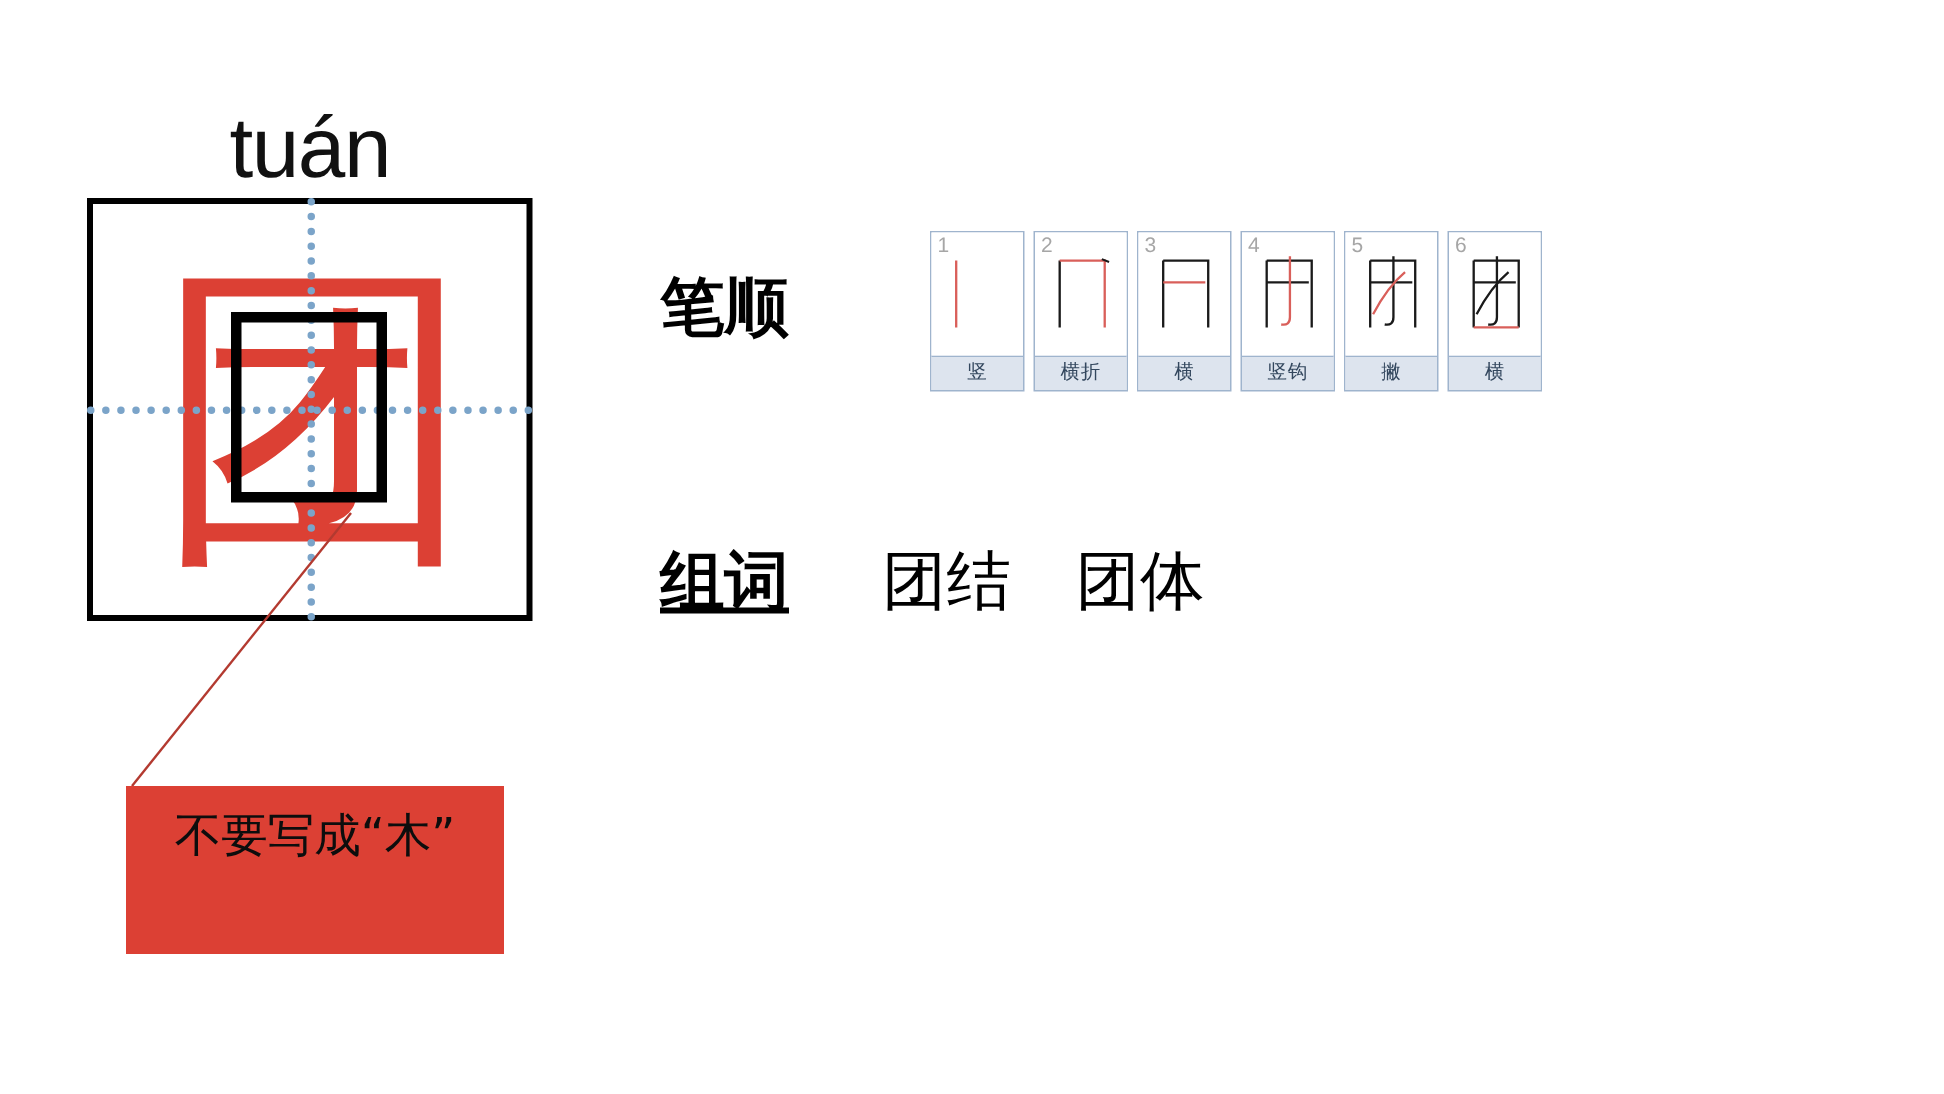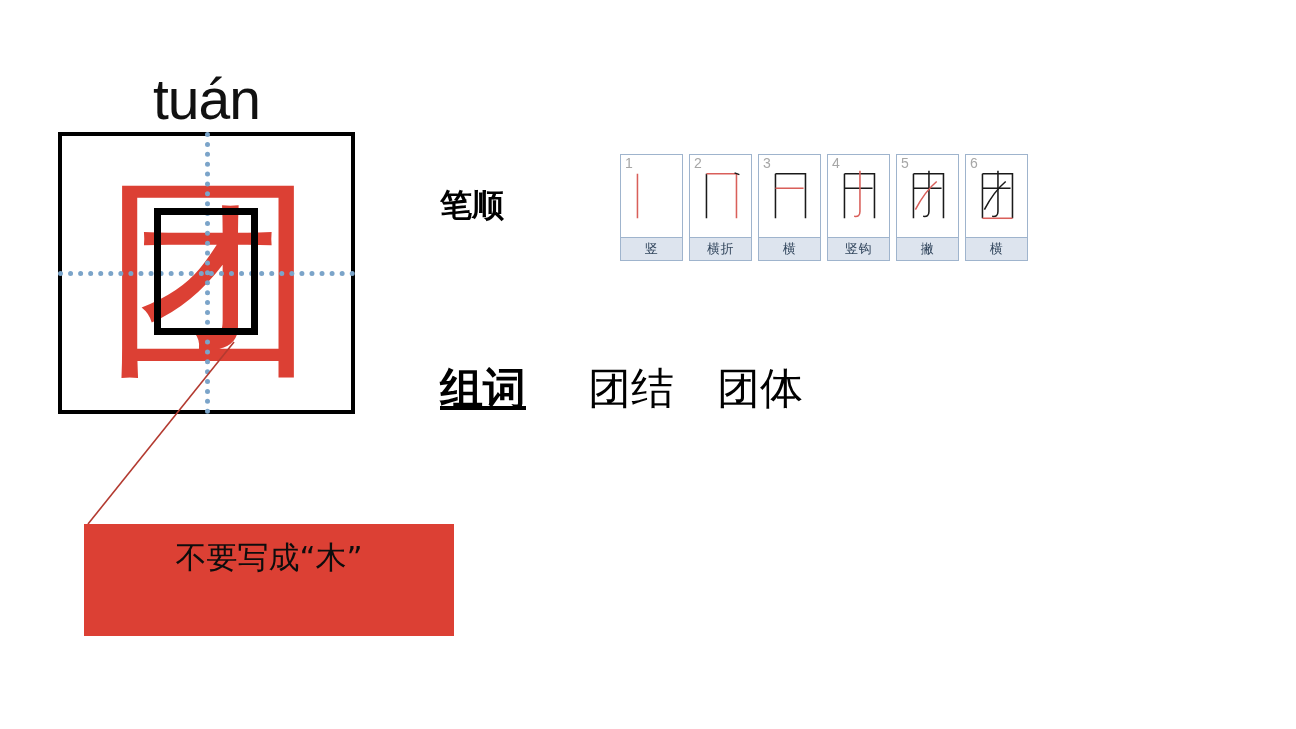--- a/index.html
+++ b/index.html
@@ -106,21 +106,21 @@
     height: 220px;
     overflow: visible;
     pointer-events: none;
   }
 
   
   #callout {
     position: absolute;
     left: 84px;
     top: 492px;
-    width: 370px;
+    width: 252px;
     height: 112px;
     background: #dc4034;
     box-sizing: border-box;
     display: flex;
     align-items: flex-start;
     justify-content: center;
     padding-top: 13px;
   }
   #callout-text {
     font-family: "DejaVu Sans", "Liberation Sans", sans-serif;
@@ -151,21 +151,21 @@
 
   
   #strokes-row {
     position: absolute;
     left: 0;
     top: 148px;
     display: flex;
     align-items: center;
   }
   #strokes-label {
-    font-size: 32px;
+    font-size: 43px;
     line-height: 50px;
     width: 180px;
   }
   #stroke-cells {
     display: flex;
     gap: 6px;
     margin-left: 0px;
     padding-top: 6px;
   }
   .stroke-cell {

